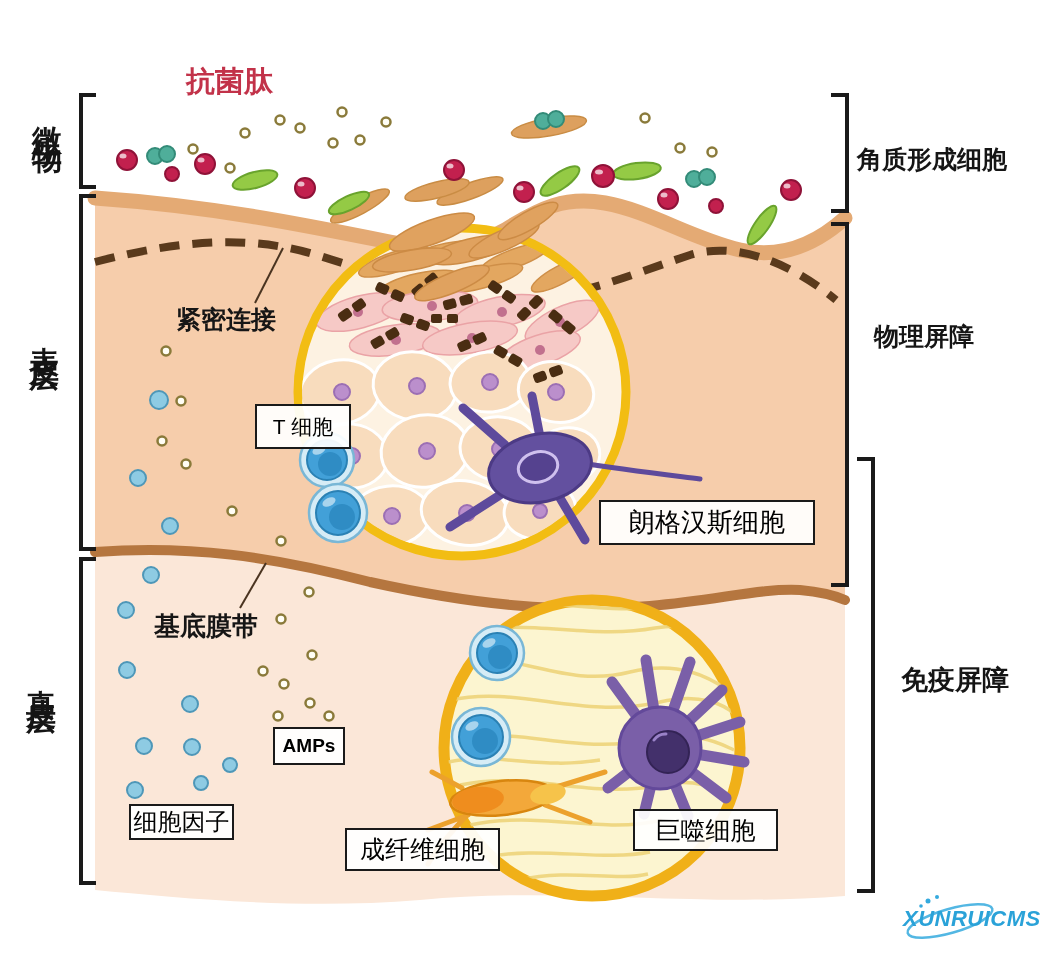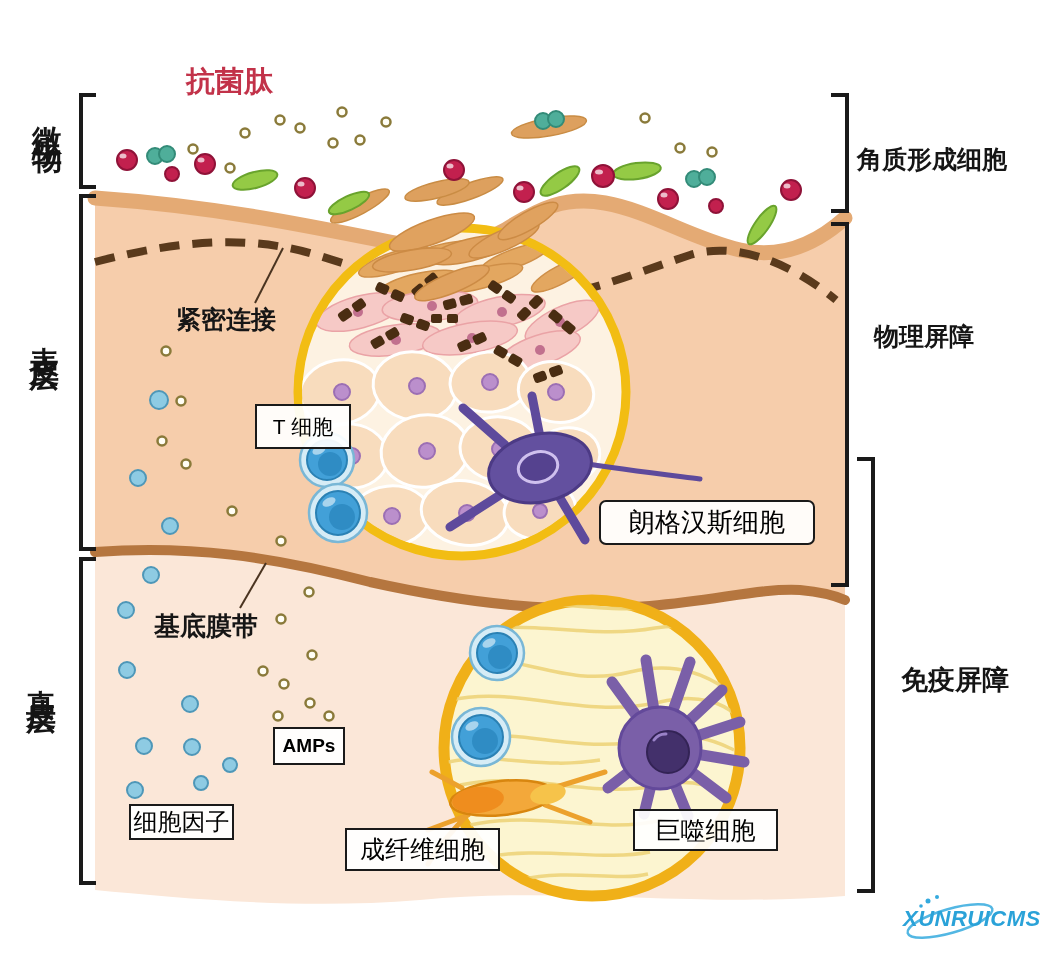--- a/index.html
+++ b/index.html
@@ -380,20 +380,20 @@
   <div class="lbl vert" style="left:26px;top:665px;">真皮层</div>
 
   <div class="lbl rightlbl" style="left:857px;top:143px;">角质形成细胞</div>
   <div class="lbl rightlbl" style="left:874px;top:320px;">物理屏障</div>
   <div class="lbl rightlbl" style="left:901px;top:662px;font-size:27px;">免疫屏障</div>
 
   <div class="lbl plain" style="left:176px;top:303px;">紧密连接</div>
   <div class="lbl plain" style="left:154px;top:609px;font-size:26px;">基底膜带</div>
 
   <div class="lbl boxed" style="left:226px;top:404px;width:92px;height:41px;font-size:21px;margin-left:29px;">T 细胞</div>
-  <div class="lbl boxed" style="left:599px;top:500px;width:212px;height:41px;font-size:26px;border-radius:7px;">朗格汉斯细胞</div>
+  <div class="lbl boxed" style="left:599px;top:500px;width:212px;height:41px;font-size:26px;">朗格汉斯细胞</div>
   <div class="lbl boxed" style="left:273px;top:727px;width:68px;height:34px;font-size:19px;font-weight:700;">AMPs</div>
   <div class="lbl boxed" style="left:129px;top:804px;width:101px;height:32px;font-size:24px;">细胞因子</div>
   <div class="lbl boxed" style="left:345px;top:828px;width:151px;height:39px;font-size:25px;">成纤维细胞</div>
   <div class="lbl boxed" style="left:633px;top:809px;width:141px;height:38px;font-size:25px;">巨噬细胞</div>
 
   <div class="lbl wm" style="left:903px;top:906px;">XUNRUICMS</div>
 </div>
 
 </body></html>

